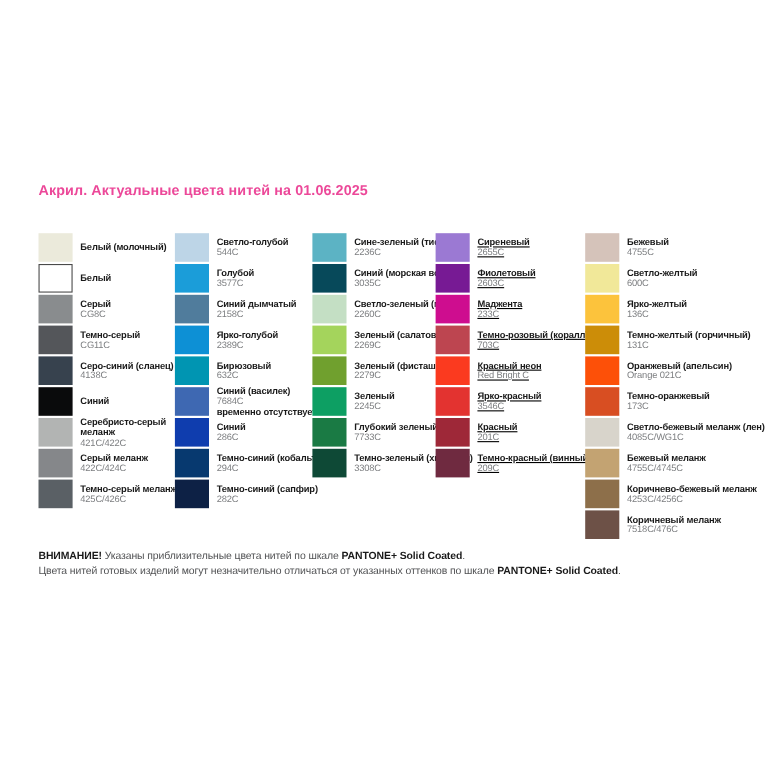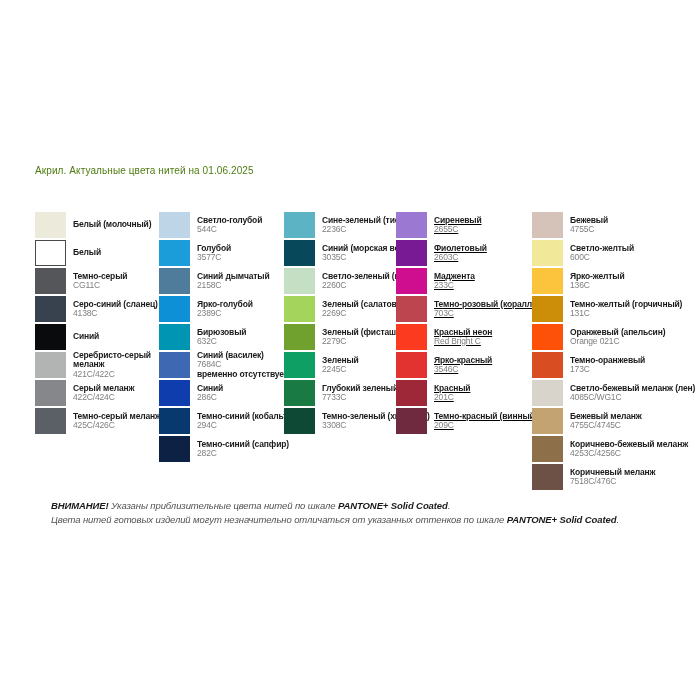--- a/index.html
+++ b/index.html
@@ -9,23 +9,23 @@
     height: 700px;
     background: #ffffff;
     font-family: "Liberation Sans", sans-serif;
     overflow: hidden;
   }
   .title {
     position: absolute;
     left: 35px;
     top: 165px;
     margin: 0;
-    font-size: 10px;
-    font-weight: normal;
-    color: #4d7c0f;
+    font-size: 13px;
+    font-weight: bold;
+    color: #ec4899;
     letter-spacing: 0.1px;
     white-space: nowrap;
   }
   .grid { position: absolute; left: 0; top: 0; width: 700px; height: 700px; }
   .col { position: absolute; top: 211px; }
   .row {
     position: relative;
     height: 28px;
     display: flex;
     align-items: center;
@@ -62,21 +62,21 @@
     white-space: nowrap;
   }
   .footer {
     position: absolute;
     left: 35px;
     top: 501px;
     font-size: 9.5px;
     color: #515254;
     letter-spacing: -0.1px;
   }
-  .footer p { margin: 0 0 4px 16px; line-height: 10px; white-space: nowrap; font-style: italic; }
+  .footer p { margin: 0 0 4px 0; line-height: 10px; white-space: nowrap; }
   .footer b { color: #1a1a1a; }
 </style>
 </head>
 <body>
 
 <div class="page">
   <h1 class="title">Акрил. Актуальные цвета нитей на 01.06.2025</h1>
 
   <div class="grid">
       <div class="col" style="left: 35px;">
@@ -86,20 +86,27 @@
             <div class="name">Белый (молочный)</div>
           </div>
         </div>
         <div class="row">
           <div class="swatch bordered" style="background: rgb(255, 255, 255);"></div>
           <div class="label">
             <div class="name">Белый</div>
           </div>
         </div>
         <div class="row">
+          <div class="swatch" style="background: rgb(137, 140, 142);"></div>
+          <div class="label">
+            <div class="name">Серый</div>
+            <div class="code">CG8C</div>
+          </div>
+        </div>
+        <div class="row">
           <div class="swatch" style="background: rgb(84, 86, 90);"></div>
           <div class="label">
             <div class="name">Темно-серый</div>
             <div class="code">CG11C</div>
           </div>
         </div>
         <div class="row">
           <div class="swatch" style="background: rgb(55, 66, 78);"></div>
           <div class="label">
             <div class="name">Серо-синий (сланец)</div>

